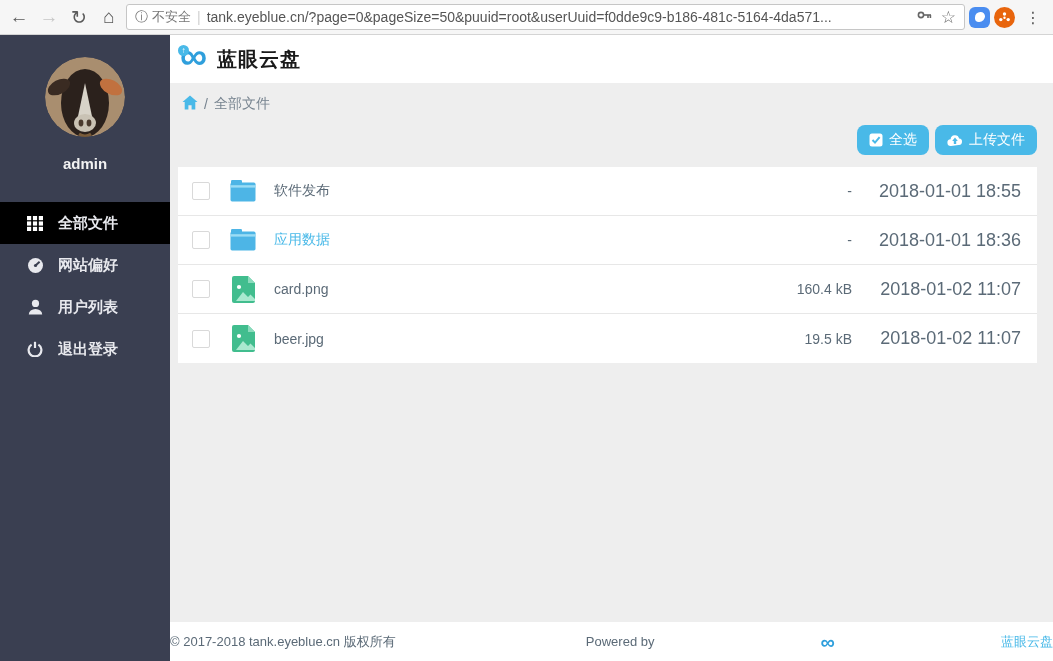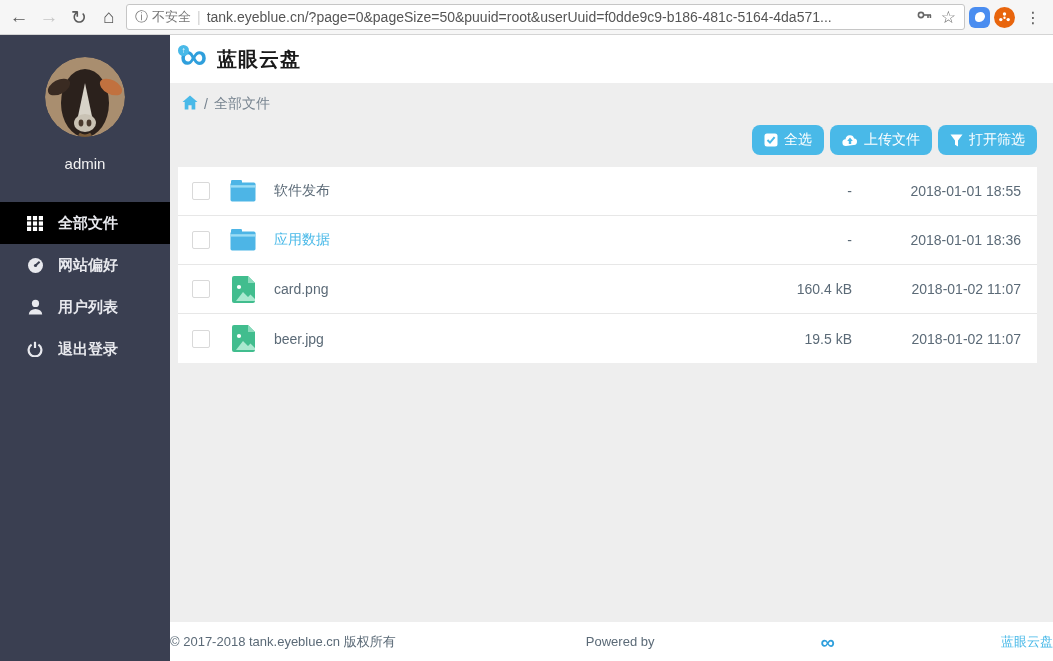--- a/index.html
+++ b/index.html
@@ -28,21 +28,21 @@
   .menu-dots { font-size:16px; color:#5a5a5a; letter-spacing:0; padding:0 6px; }
 
   
   .app { display:flex; height:626px; }
 
   
   .sidebar { width:170px; background:#3a3f51; color:#fff; flex-shrink:0; }
   .profile { padding:22px 0 18px; text-align:center; }
   .avatar { width:80px; height:80px; border-radius:50%; margin:0 auto; overflow:hidden;
             display:block; }
-  .username { margin-top:18px; font-size:15px; font-weight:normal; color:#f2f2f2; }
+  .username { margin-top:18px; font-size:15px; font-weight:bold; color:#f2f2f2; }
   .menu { margin-top:12px; }
   .menu-item { height:42px; display:flex; align-items:center; gap:14px; padding-left:26px;
                font-size:15px; font-weight:bold; color:#e8e9ee; cursor:pointer; }
   .menu-item .mi-ico { width:18px; display:flex; justify-content:center; }
   .menu-item.active { background:#000; }
 
   
   .main { flex:1; display:flex; flex-direction:column; min-width:0; }
   .appbar { height:48px; background:#fff; display:flex; align-items:center; padding-left:10px; gap:10px; }
   .logo-inf { font-size:38px; line-height:30px; color:#2f9fdc; font-weight:bold; position:relative; top:-3px; }
@@ -63,21 +63,21 @@
   .file-list { background:#84cc16; }
   .file-row { height:49px; display:flex; align-items:center; background:#fff;
               border-bottom:1px solid #e7e7e7; cursor:pointer; }
   .file-row:last-child { border-bottom:none; }
   .chk { width:18px; height:18px; border:1px solid #d9d9d9; border-radius:2px; background:#fff;
          margin:0 0 0 14px; flex-shrink:0; cursor:pointer; appearance:none; }
   .row-ico { margin-left:20px; width:26px; display:flex; align-items:center; justify-content:center; flex-shrink:0; }
   .fname { margin-left:18px; font-size:14px; color:#5b6a77; flex:1; min-width:0; }
   .fname.link { color:#49b9e8; }
   .fsize { width:130px; text-align:right; font-size:14px; color:#5b6a77; flex-shrink:0; }
-  .fdate { width:185px; text-align:right; font-size:14px; color:#5b6a77; padding-right:16px; flex-shrink:0; }
+  .fdate { width:185px; text-align:right; font-size:18px; color:#5b6a77; padding-right:16px; flex-shrink:0; }
 
   .filler { flex:1; }
 
   .footer { height:39px; background:#fff; display:flex; align-items:center; justify-content:space-between;
             gap:22px; font-size:13px; color:#5b6a77; }
   .footer .pwd { margin-left:24px; }
   .footer .f-inf { font-size:20px; color:#2f9fdc; font-weight:bold; line-height:1; }
   .footer .f-brand { color:#49b9e8; }
 </style>
 </head>
@@ -225,28 +225,20 @@
         </button>
         <button class="btn">
           <span class="bi">
             <svg width="16" height="13" viewBox="0 0 16 13">
                 <path d="M4 12 a3.4 3.4 0 0 1 -0.4 -6.8 a4.3 4.3 0 0 1 8.5 -0.6 a3.2 3.2 0 0 1 -0.6 6.4 z" fill="#fff"></path>
                 <polygon points="8,3.6 10.8,7 9.2,7 9.2,10 6.8,10 6.8,7 5.2,7" fill="#49b9e8"></polygon>
               </svg>
           </span>
           <span>上传文件</span>
         </button>
-        <button class="btn">
-          <span class="bi">
-            <svg width="13" height="13" viewBox="0 0 13 13" fill="#fff">
-                <polygon points="0.5,0.5 12.5,0.5 8,6.5 8,12.5 5,10.8 5,6.5"></polygon>
-              </svg>
-          </span>
-          <span>打开筛选</span>
-        </button>
       </div>
 
       <div class="file-list">
 
         <div class="file-row">
           <input type="checkbox" class="chk" style="">
           <span class="row-ico">
             <svg width="26" height="22" viewBox="0 0 26 22">
                 <rect x="1" y="0" width="11" height="5" rx="1.2" fill="#4db5e6"></rect>
                 <rect x="0.5" y="2.6" width="25" height="18.8" rx="1.6" fill="#4db5e6"></rect>

